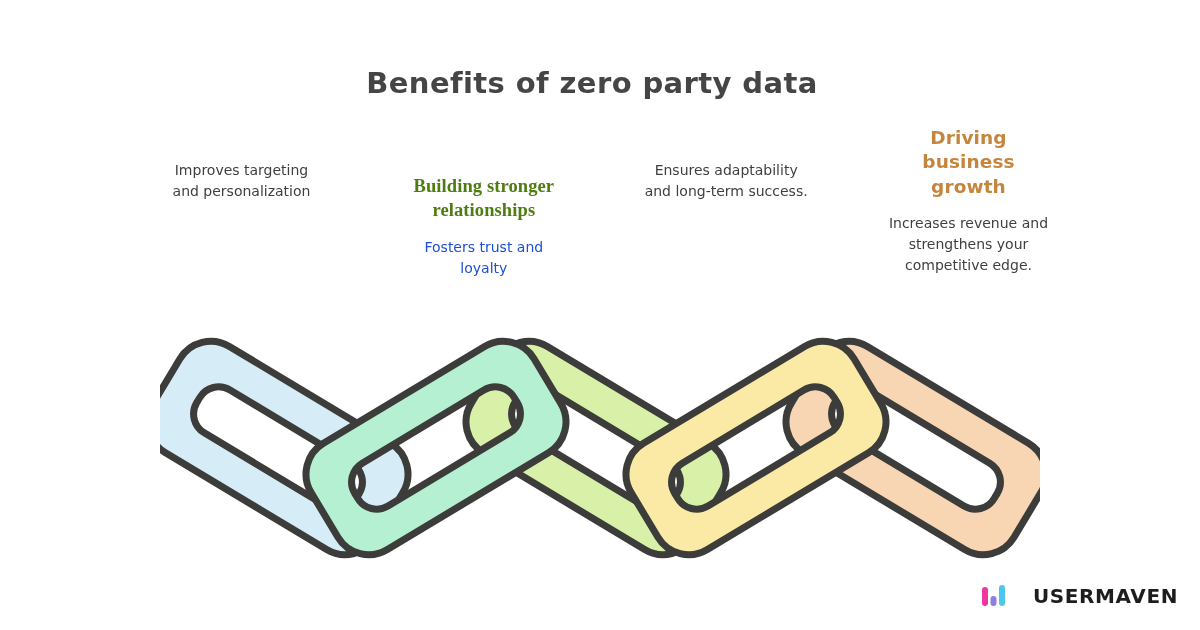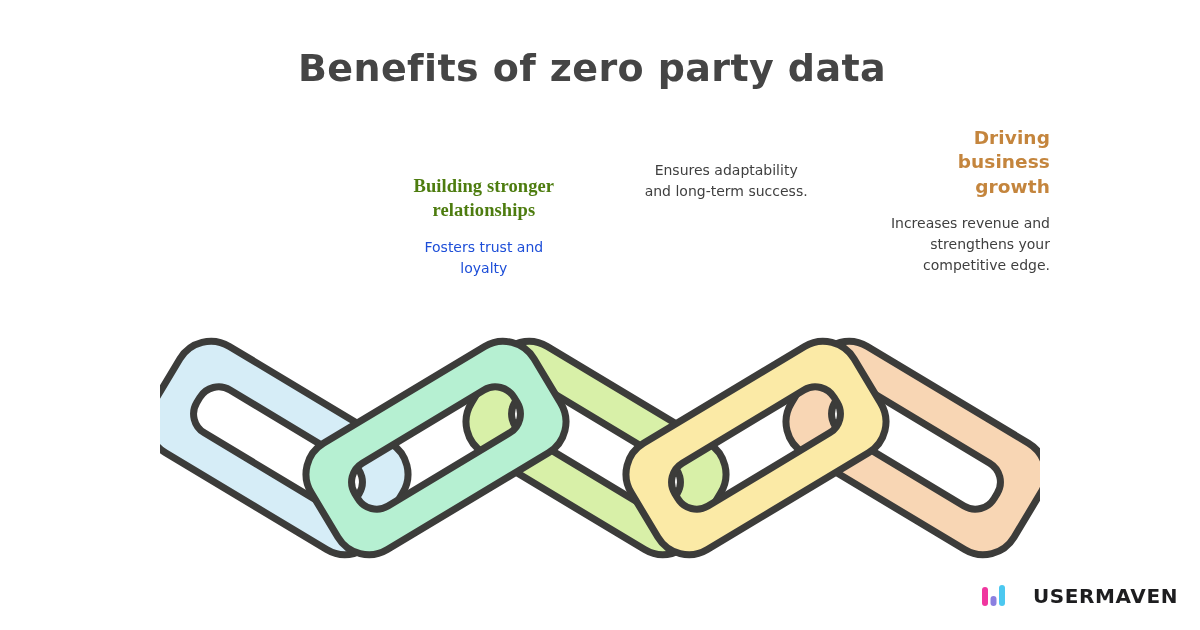--- a/index.html
+++ b/index.html
@@ -18,26 +18,26 @@
   .canvas {
     position: absolute;
     inset: 0;
     width: 1200px;
     height: 630px;
   }
 
   
   .page-title {
     position: absolute;
-    top: 46px;
+    top: 66px;
     left: 0;
     width: 1184px;
     text-align: center;
     font-family: "DejaVu Sans", sans-serif;
-    font-size: 38px;
+    font-size: 29px;
     font-weight: 700;
     letter-spacing: 0.4px;
     color: #454545;
   }
 
   
   .columns {
     position: absolute;
     top: 126px;
     left: 160px;
@@ -64,21 +64,21 @@
     font-weight: 400;
     line-height: 1.48;
     color: #3f3f3f;
   }
 
   
   .col-0 { margin-top: 20px; }
   .col-1 { margin-top: 48px; }
   .col-2 { margin-top: 20px; }
   .col-3 { margin-top: 20px; }
-  .col-4 { margin-top: 0px; text-align: right; }
+  .col-4 { margin-top: 0px; }
 
   
   .chain {
     position: absolute;
     left: 160px;
     top: 330px;
     width: 880px;
     height: 250px;
   }
 
@@ -105,20 +105,21 @@
 </head>
 <body style="background: rgb(255, 255, 255);">
 
 <div class="canvas">
 
   <div class="page-title" style="color: rgb(69, 69, 69);">Benefits of zero party data</div>
 
   <div class="columns">
 
     <div class="col col-0">
+      <div class="col-desc" style="color: rgb(63, 63, 63);">Improves targeting and personalization</div>
     </div>
 
     <div class="col col-1">
       <div class="col-title" style="color: #4d7c0f; font-family: Liberation Serif, serif;">Building stronger relationships</div>
       <div class="col-desc" style="color: #1d4ed8;">Fosters trust and loyalty</div>
     </div>
 
 
     <div class="col col-3">
       <div class="col-desc" style="color: rgb(63, 63, 63);">Ensures adaptability and long-term success.</div>

